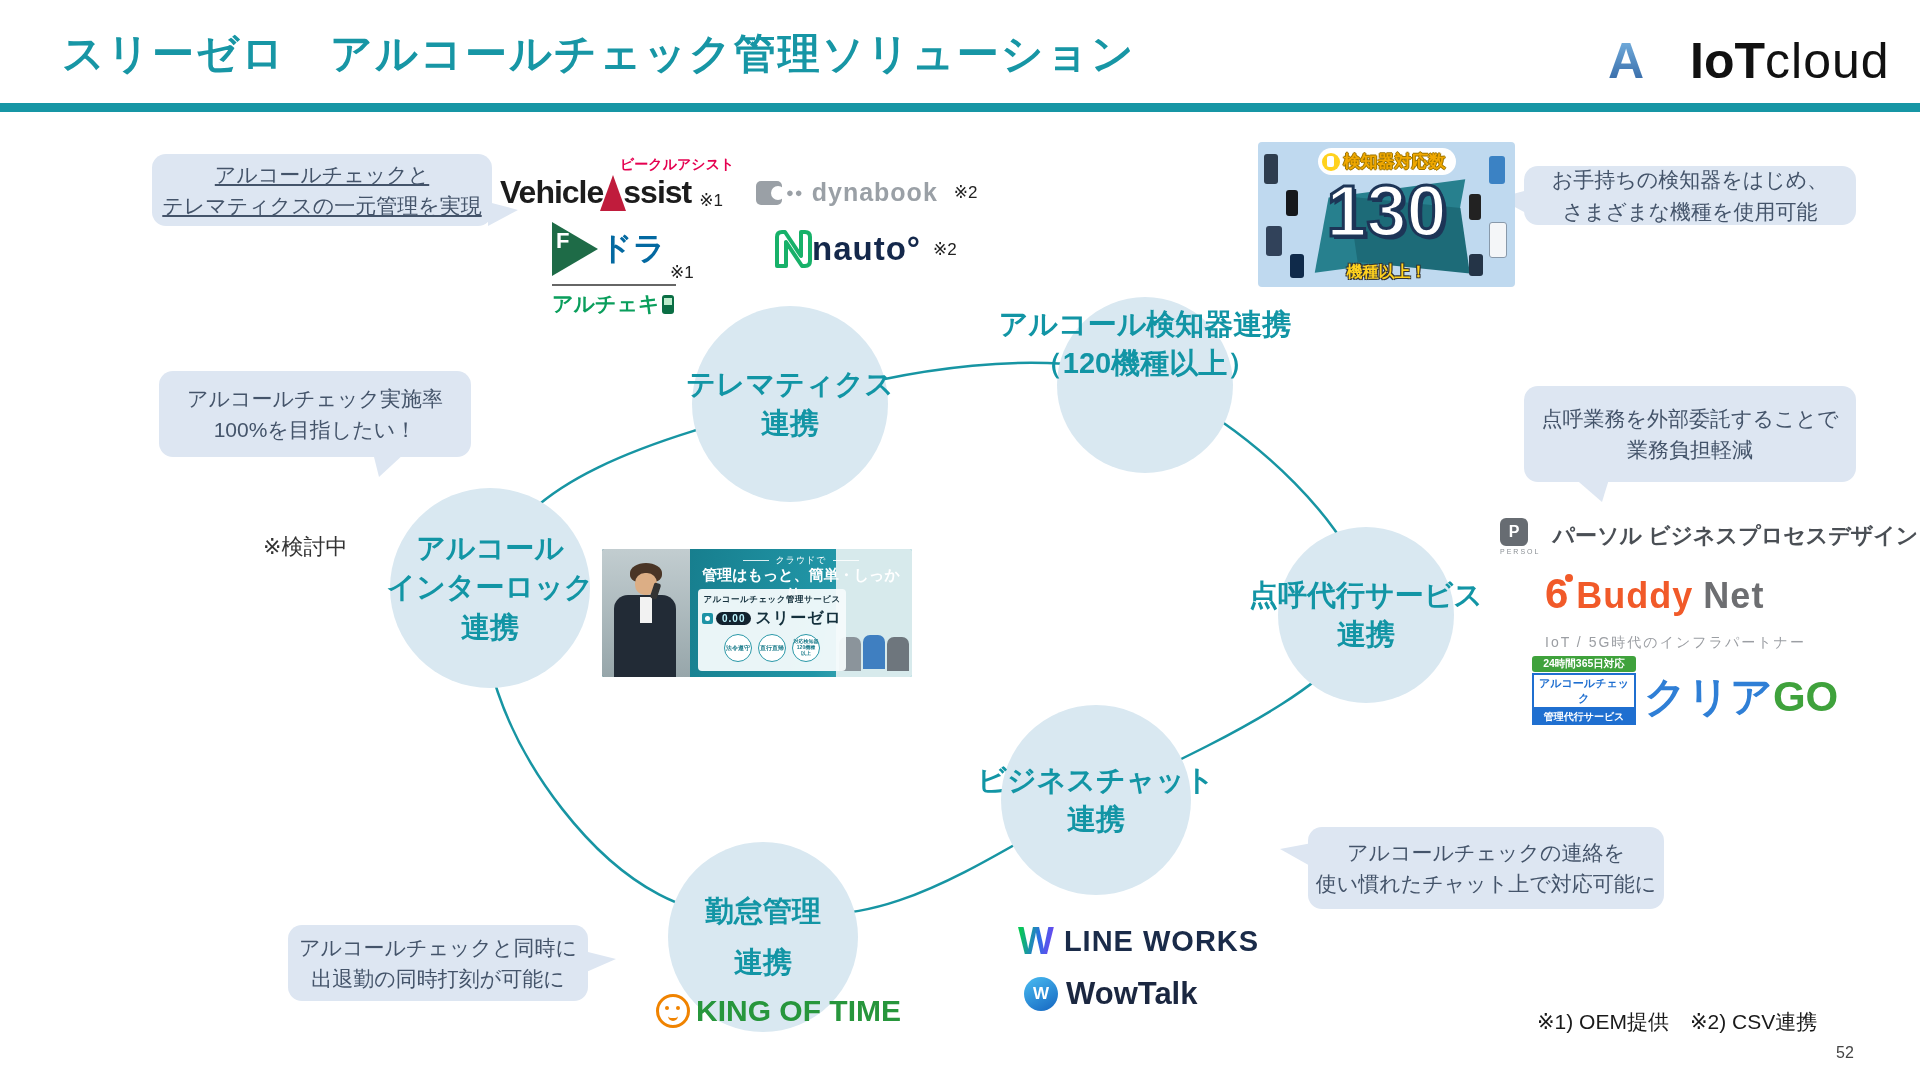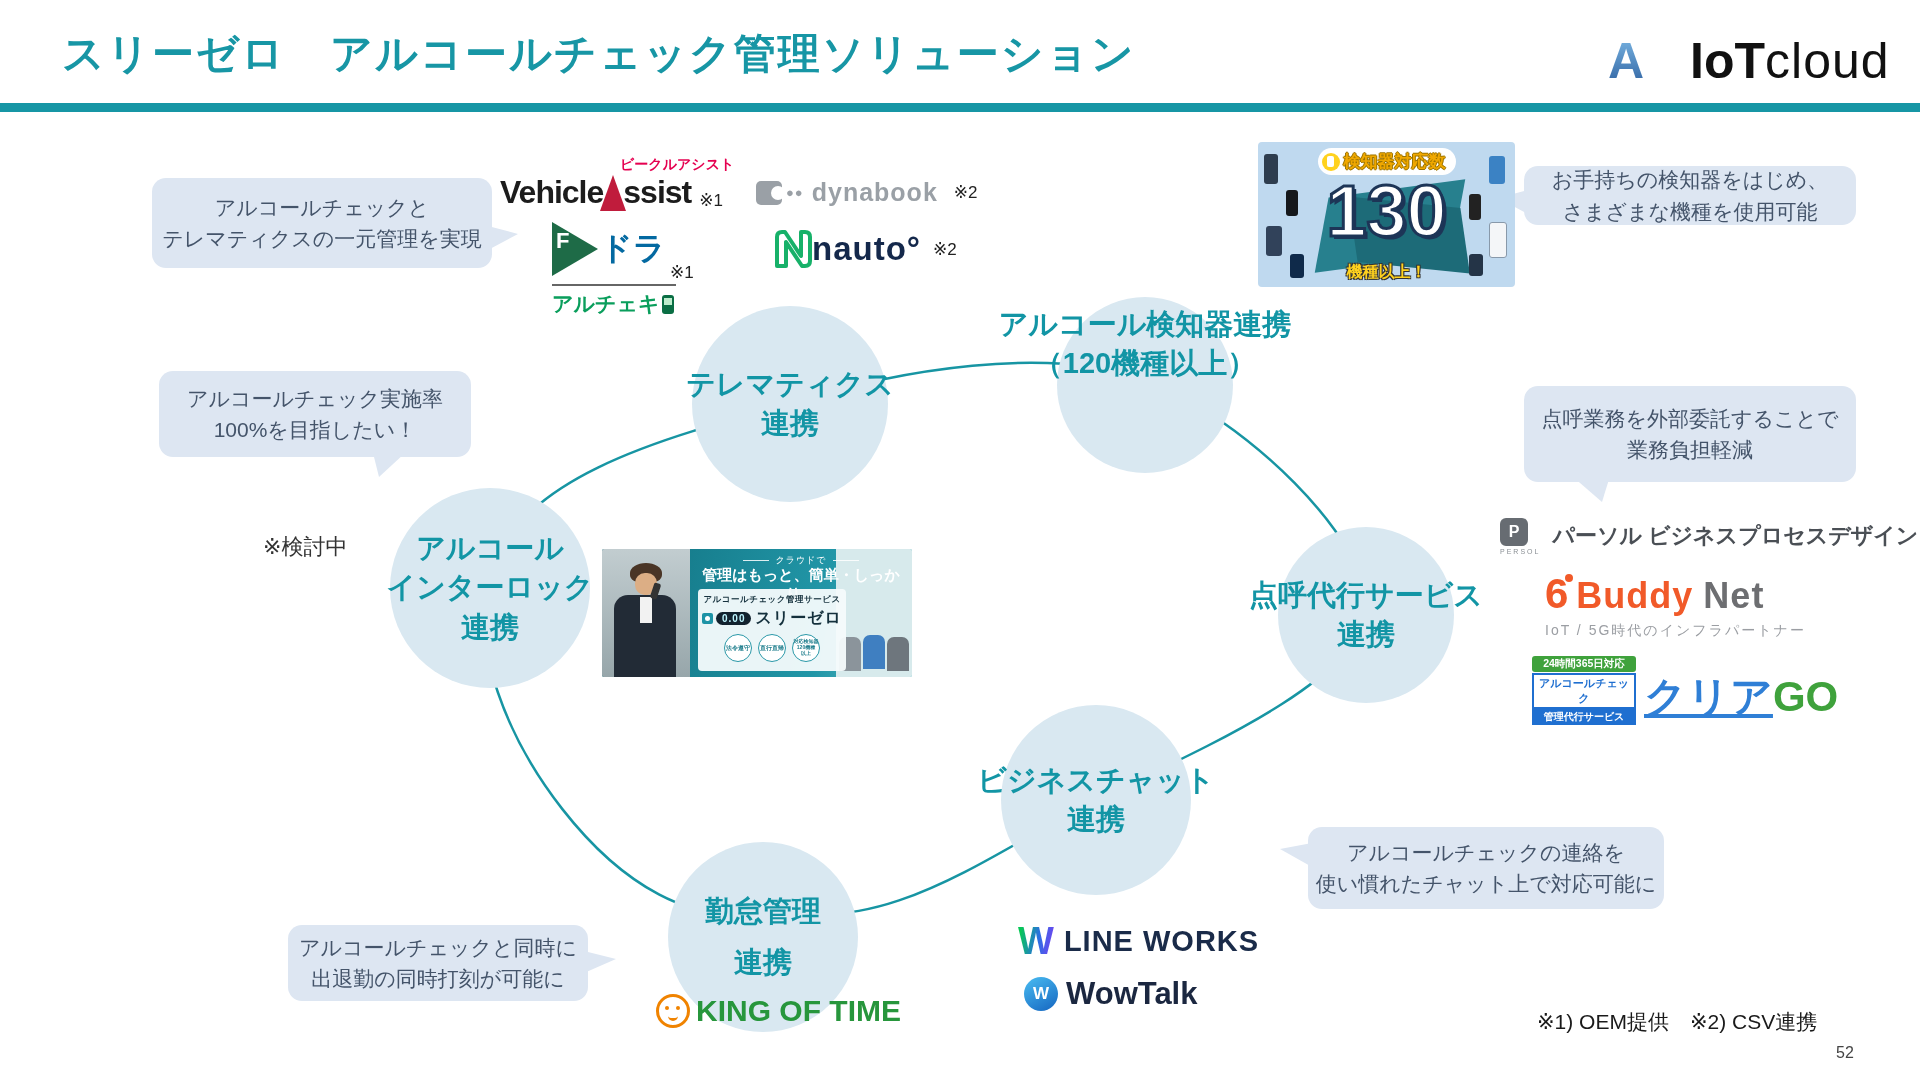--- a/index.html
+++ b/index.html
@@ -29,21 +29,21 @@
   .n-tenko{left:1278px;top:527px;width:176px;height:176px;}
   .n-chat{left:1001px;top:705px;width:190px;height:190px;}
   .n-kintai{left:668px;top:842px;width:190px;height:190px;gap:12px;}
   .n-interlock{left:390px;top:488px;width:200px;height:200px;}
 
   
   .callout{position:absolute;background:#DDE6F2;border-radius:14px;color:#44546A;z-index:3;
            display:flex;flex-direction:column;align-items:center;justify-content:center;
            font-size:21px;line-height:1.5;text-align:center;}
   .callout::after{content:"";position:absolute;width:0;height:0;}
-  .co-telematics{left:152px;top:178px;width:340px;height:90px;}
+  .co-telematics{left:152px;top:154px;width:340px;height:72px;text-decoration:underline;}
   .co-telematics::after{right:-26px;top:48px;border-top:8px solid transparent;
       border-bottom:16px solid transparent;border-left:30px solid #DDE6F2;}
   .co-rate{left:159px;top:371px;width:312px;height:86px;}
   .co-rate::after{bottom:-20px;right:66px;border-top:24px solid #DDE6F2;
       border-left:6px solid transparent;border-right:26px solid transparent;}
   .co-devices{left:1524px;top:166px;width:332px;height:59px;}
   .co-devices::after{left:-26px;top:24px;border-top:8px solid transparent;
       border-bottom:16px solid transparent;border-right:30px solid #DDE6F2;}
   .co-tenko{left:1524px;top:386px;width:332px;height:96px;}
   .co-tenko::after{bottom:-20px;left:48px;border-top:26px solid #DDE6F2;
@@ -108,30 +108,30 @@
   .ps-ic{width:28px;height:28px;background:#676c72;border-radius:6px;color:#fff;font-weight:bold;font-size:16px;
          display:flex;align-items:center;justify-content:center;}
   .ps-brand{font-size:7px;color:#8a8f94;letter-spacing:2px;text-align:center;margin-top:2px;}
   .ps-text{font-size:22px;font-weight:bold;color:#4a4f55;margin-left:12px;margin-top:3px;white-space:nowrap;}
   .bn{left:1545px;top:570px;}
   .bn-row{display:flex;align-items:baseline;}
   .bn-ic{position:relative;font-size:42px;font-weight:bold;color:#f15a29;margin-right:8px;}
   .bn-ic::after{content:"";position:absolute;right:-5px;top:4px;width:8px;height:8px;border-radius:50%;background:#f15a29;}
   .bn-w1{font-size:36px;font-weight:bold;color:#f15a29;letter-spacing:1px;}
   .bn-w2{font-size:36px;font-weight:bold;color:#6d6e71;margin-left:10px;letter-spacing:1px;}
-  .bn-sub{font-size:14px;color:#9b9ea3;letter-spacing:2px;margin-top:4px;white-space:nowrap;}
+  .bn-sub{font-size:14px;color:#9b9ea3;letter-spacing:2px;margin-top:16px;white-space:nowrap;}
   .cg{left:1532px;top:656px;display:flex;align-items:flex-end;}
   .cg-stack{width:104px;margin-right:8px;}
   .cg-badge{background:#3fa23c;color:#fff;font-size:10.5px;font-weight:bold;text-align:center;
             border-radius:3px;padding:1px 0;}
   .cg-l1{border:2px solid #1f6fd0;color:#1f6fd0;background:#fff;font-size:11px;font-weight:bold;
          text-align:center;padding:1px 0;margin-top:1px;}
   .cg-l2{background:#1f6fd0;color:#fff;font-size:10px;font-weight:bold;text-align:center;padding:1px 0;}
   .cg-big{font-size:42px;font-weight:bold;white-space:nowrap;}
-  .cg-clear{color:#2f7fd6;text-decoration:underline;} .cg-go{color:#3fa23c;}
+  .cg-clear{color:#2f7fd6;} .cg-go{color:#3fa23c;}
 
   
   .detcard{position:absolute;left:1258px;top:142px;width:257px;height:145px;background:#BFD9EF;
            border-radius:4px;z-index:3;overflow:hidden;}
   .det-rib1{position:absolute;left:66px;top:46px;width:132px;height:76px;background:#27808e;
             transform:skew(-18deg) rotate(-8deg);}
   .det-rib2{position:absolute;left:96px;top:60px;width:110px;height:66px;background:#1d6b78;
             transform:skew(14deg) rotate(6deg);}
   .det-pill{position:absolute;left:50%;top:6px;transform:translateX(-50%);background:#fff;border-radius:15px;
             padding:2px 10px 2px 4px;display:flex;align-items:center;white-space:nowrap;}

